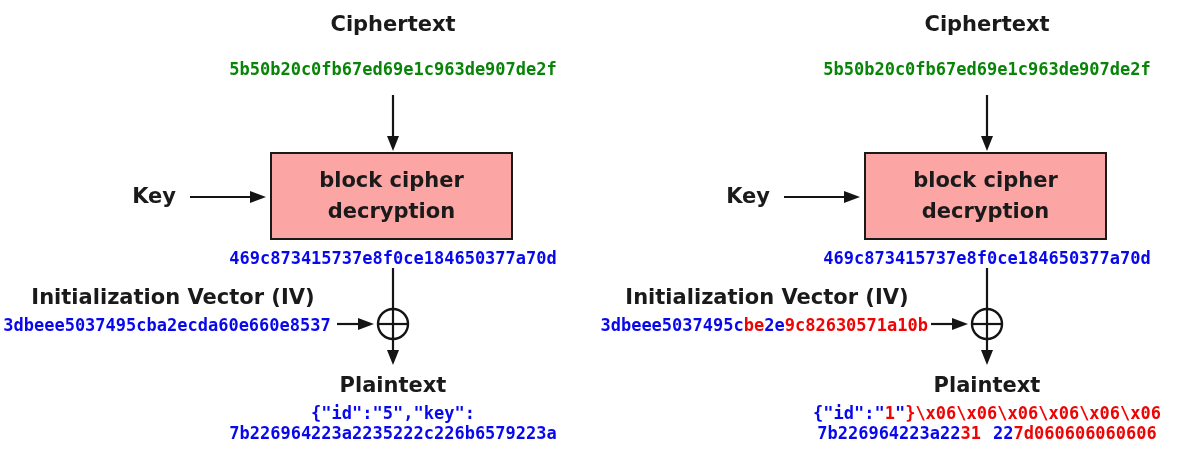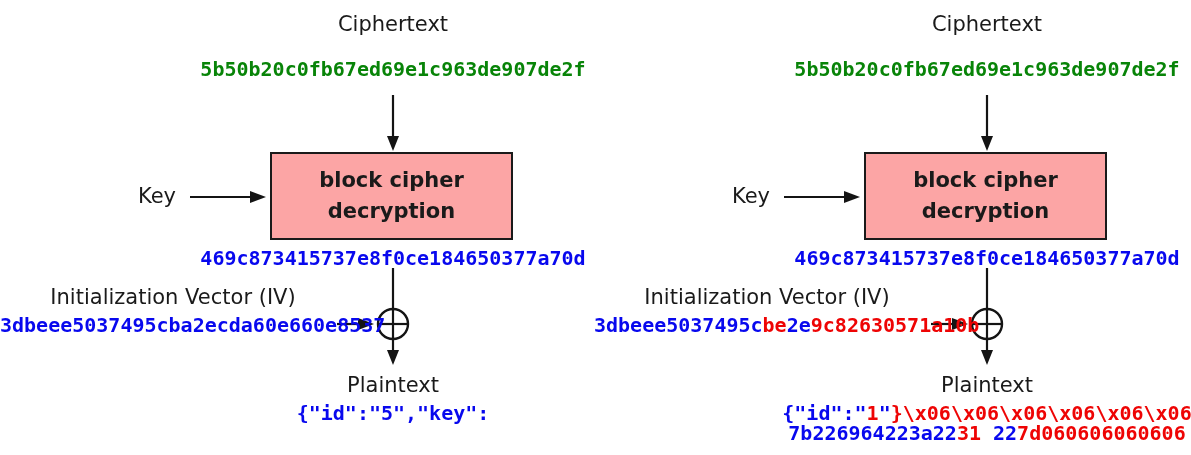--- a/index.html
+++ b/index.html
@@ -8,28 +8,28 @@
     background:#ffffff; overflow:hidden;
     font-family:"DejaVu Sans","Liberation Sans",sans-serif;
   }
   .panel { position:absolute; top:0; width:597px; height:455px; }
   .panel.left  { left:0; }
   .panel.right { left:594px; }
 
   .label {
     position:absolute; white-space:nowrap;
     font-family:"DejaVu Sans","Liberation Sans",sans-serif;
-    font-weight:normal; font-size:21px; line-height:23px; color:#1a1a1a;
+    font-weight:bold; font-size:21px; line-height:23px; color:#1a1a1a;
   }
   .center { transform:translateX(-50%); }
 
   .hex {
     position:absolute; white-space:pre;
     font-family:"DejaVu Sans Mono","Liberation Mono",monospace;
-    font-weight:bold; font-size:20px; line-height:19px;
+    font-weight:bold; font-size:17px; line-height:19px;
   }
 
   .cipher-box {
     position:absolute; left:270px; top:152px; width:239px; height:84px;
     border:2.4px solid #1a1a1a; background:#fca5a5;
     display:flex; flex-direction:column; align-items:center; justify-content:center;
   }
   .cipher-box span {
     font-weight:bold; font-size:21px; line-height:31px; color:#1a1a1a;
     white-space:nowrap;
@@ -93,20 +93,21 @@
     <div class="hex center" style="left:393px; top:249px;"><span style="color: rgb(8, 8, 238);">469c873415737e8f0ce184650377a70d</span></div>
 
     <div class="label center" style="left:173px; top:286px;">Initialization Vector (IV)</div>
 
     <div class="hex" style="left:0px; top:316px; width:334px; text-align:center;"><span style="color: rgb(8, 8, 238);">3dbeee5037495cba2ecda60e660e8537</span></div>
 
     <div class="label center" style="left:393px; top:374px;">Plaintext</div>
 
     <div class="hex center" style="left:393px; top:404px;"><span style="color: rgb(8, 8, 238);">{"id":"5","key":</span></div>
 
+    <div class="hex center" style="left:393px; top:424px;"><span style="color: rgb(8, 8, 238);">7b226964223a2235222c226b6579223a</span></div>
   </div>
 
   <div class="panel right">
     <svg class="flow-svg" width="597" height="455" viewBox="0 0 597 455">
       <g>
         <line x1="393" y1="95" x2="393" y2="138"></line>
         <polygon points="387,136 399,136 393,151"></polygon>
       </g>
       <g>
         <line x1="190" y1="197" x2="252" y2="197"></line>

